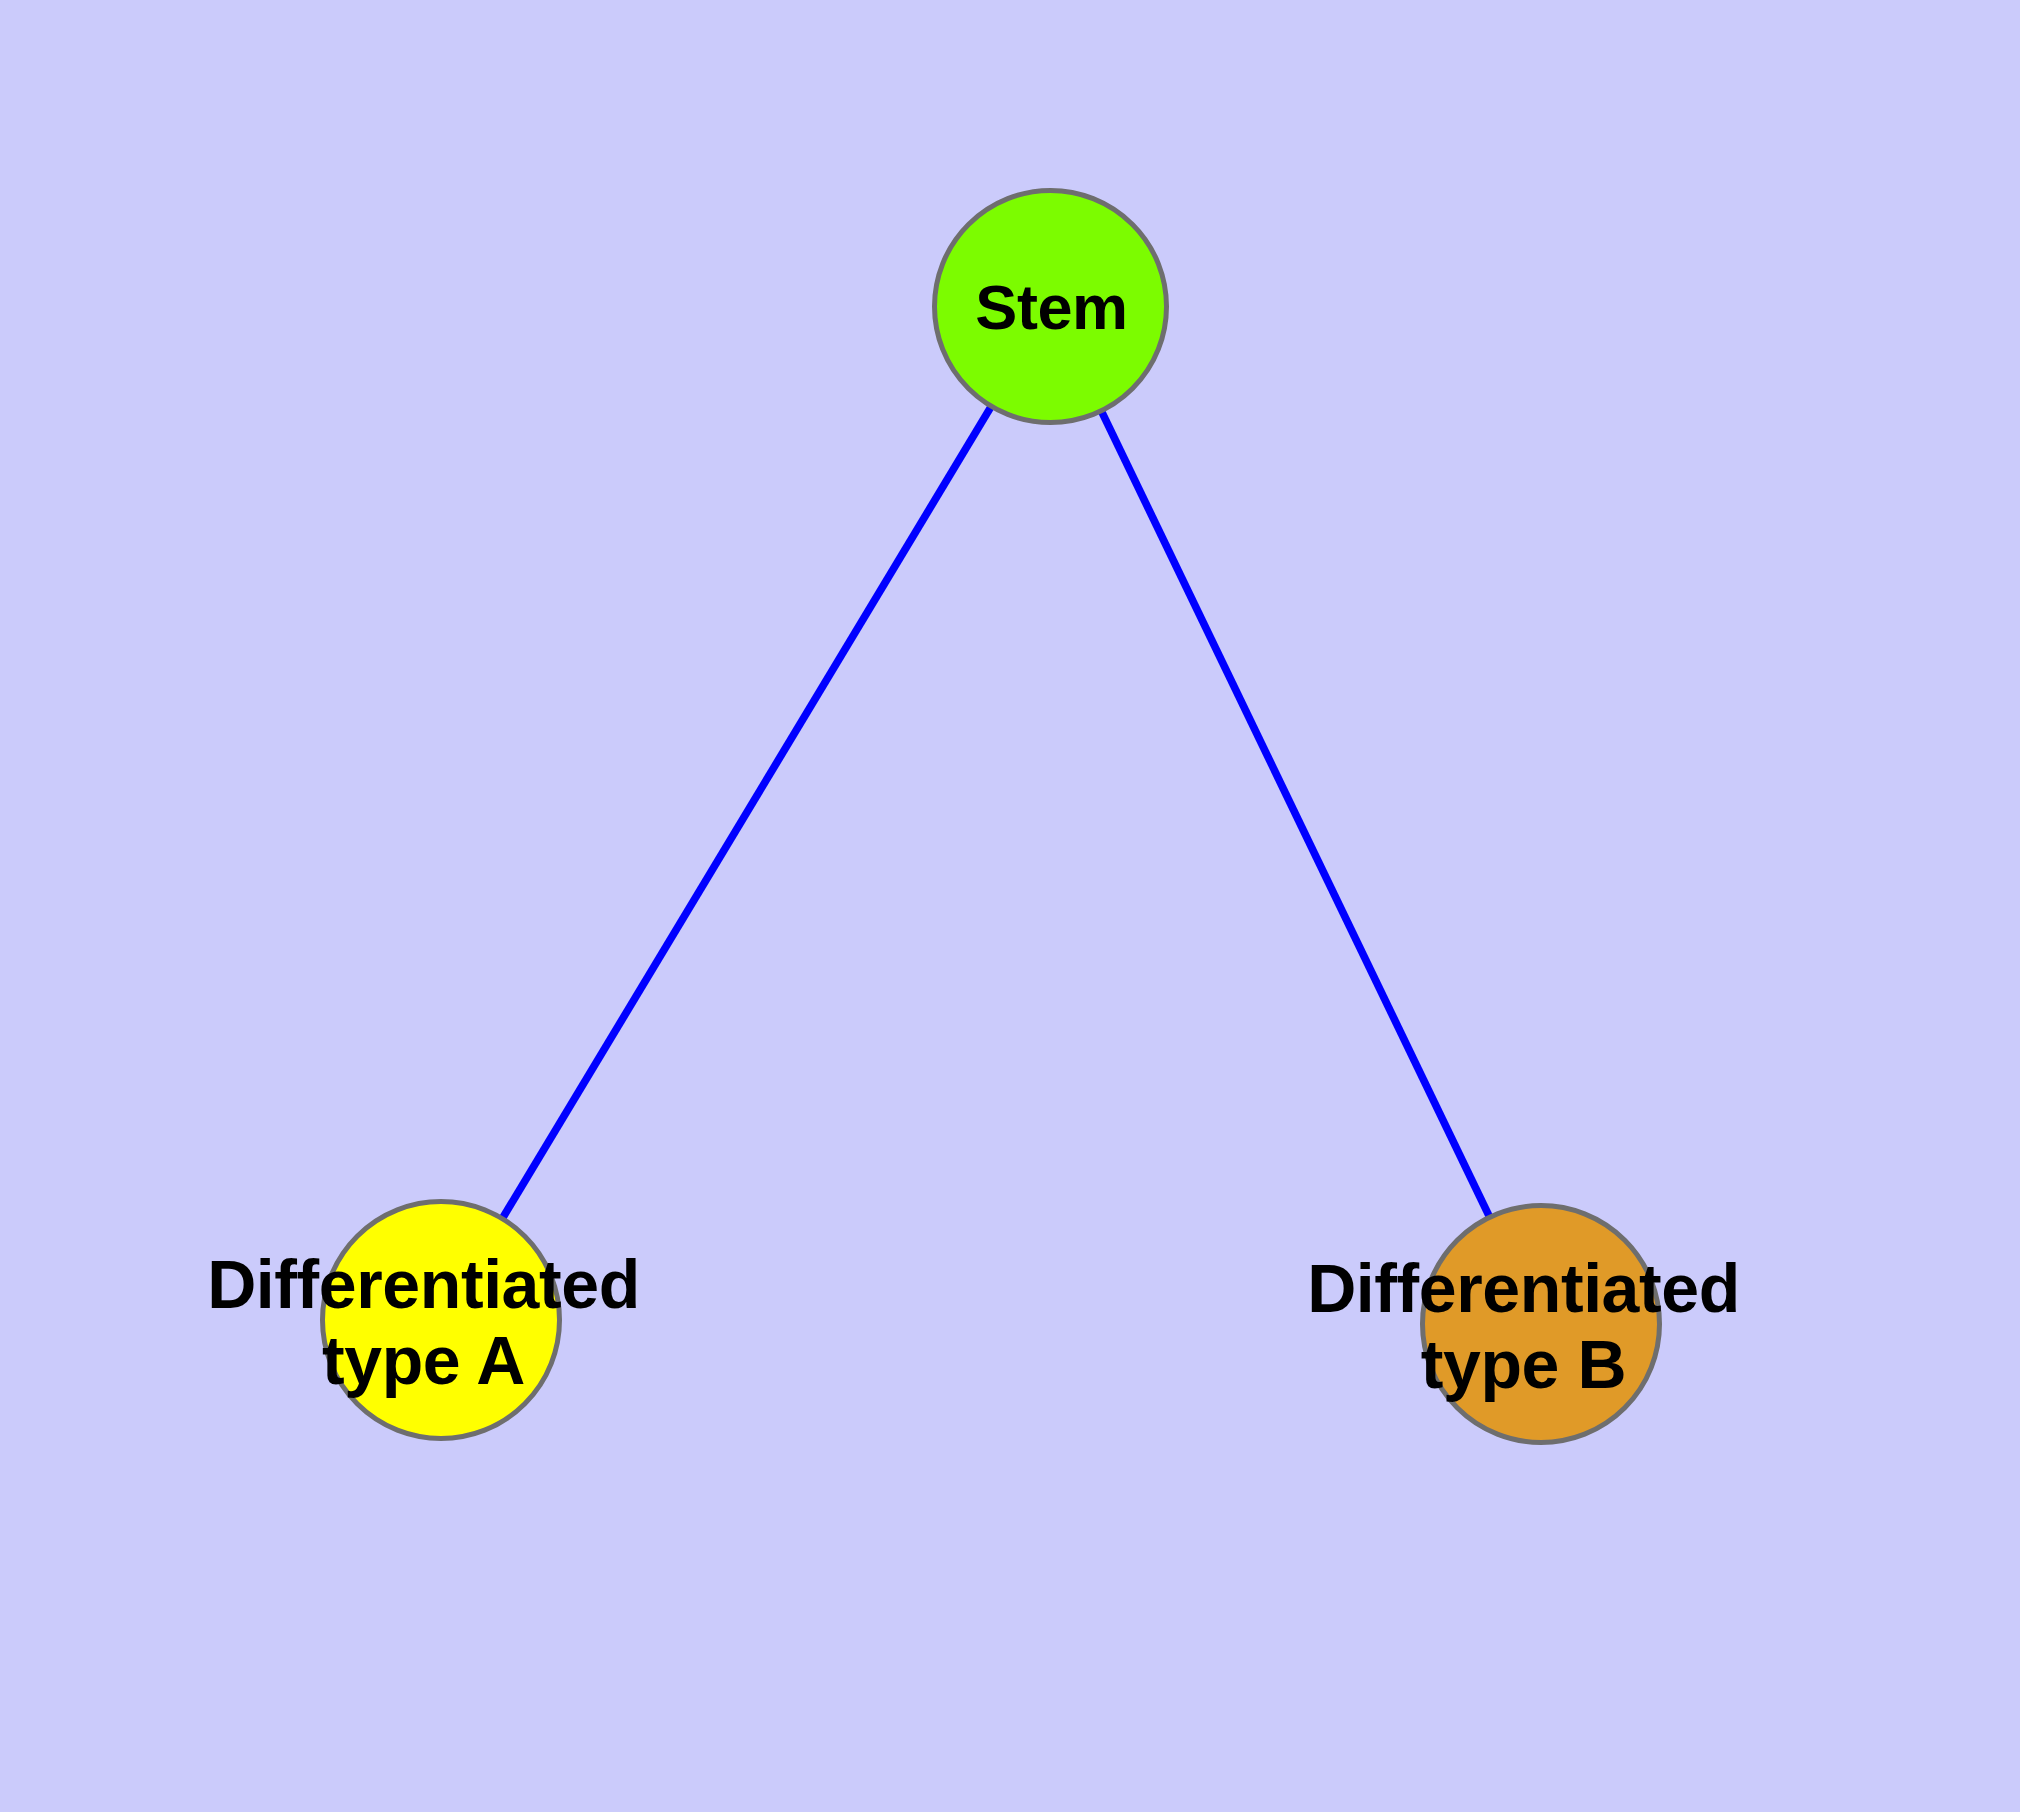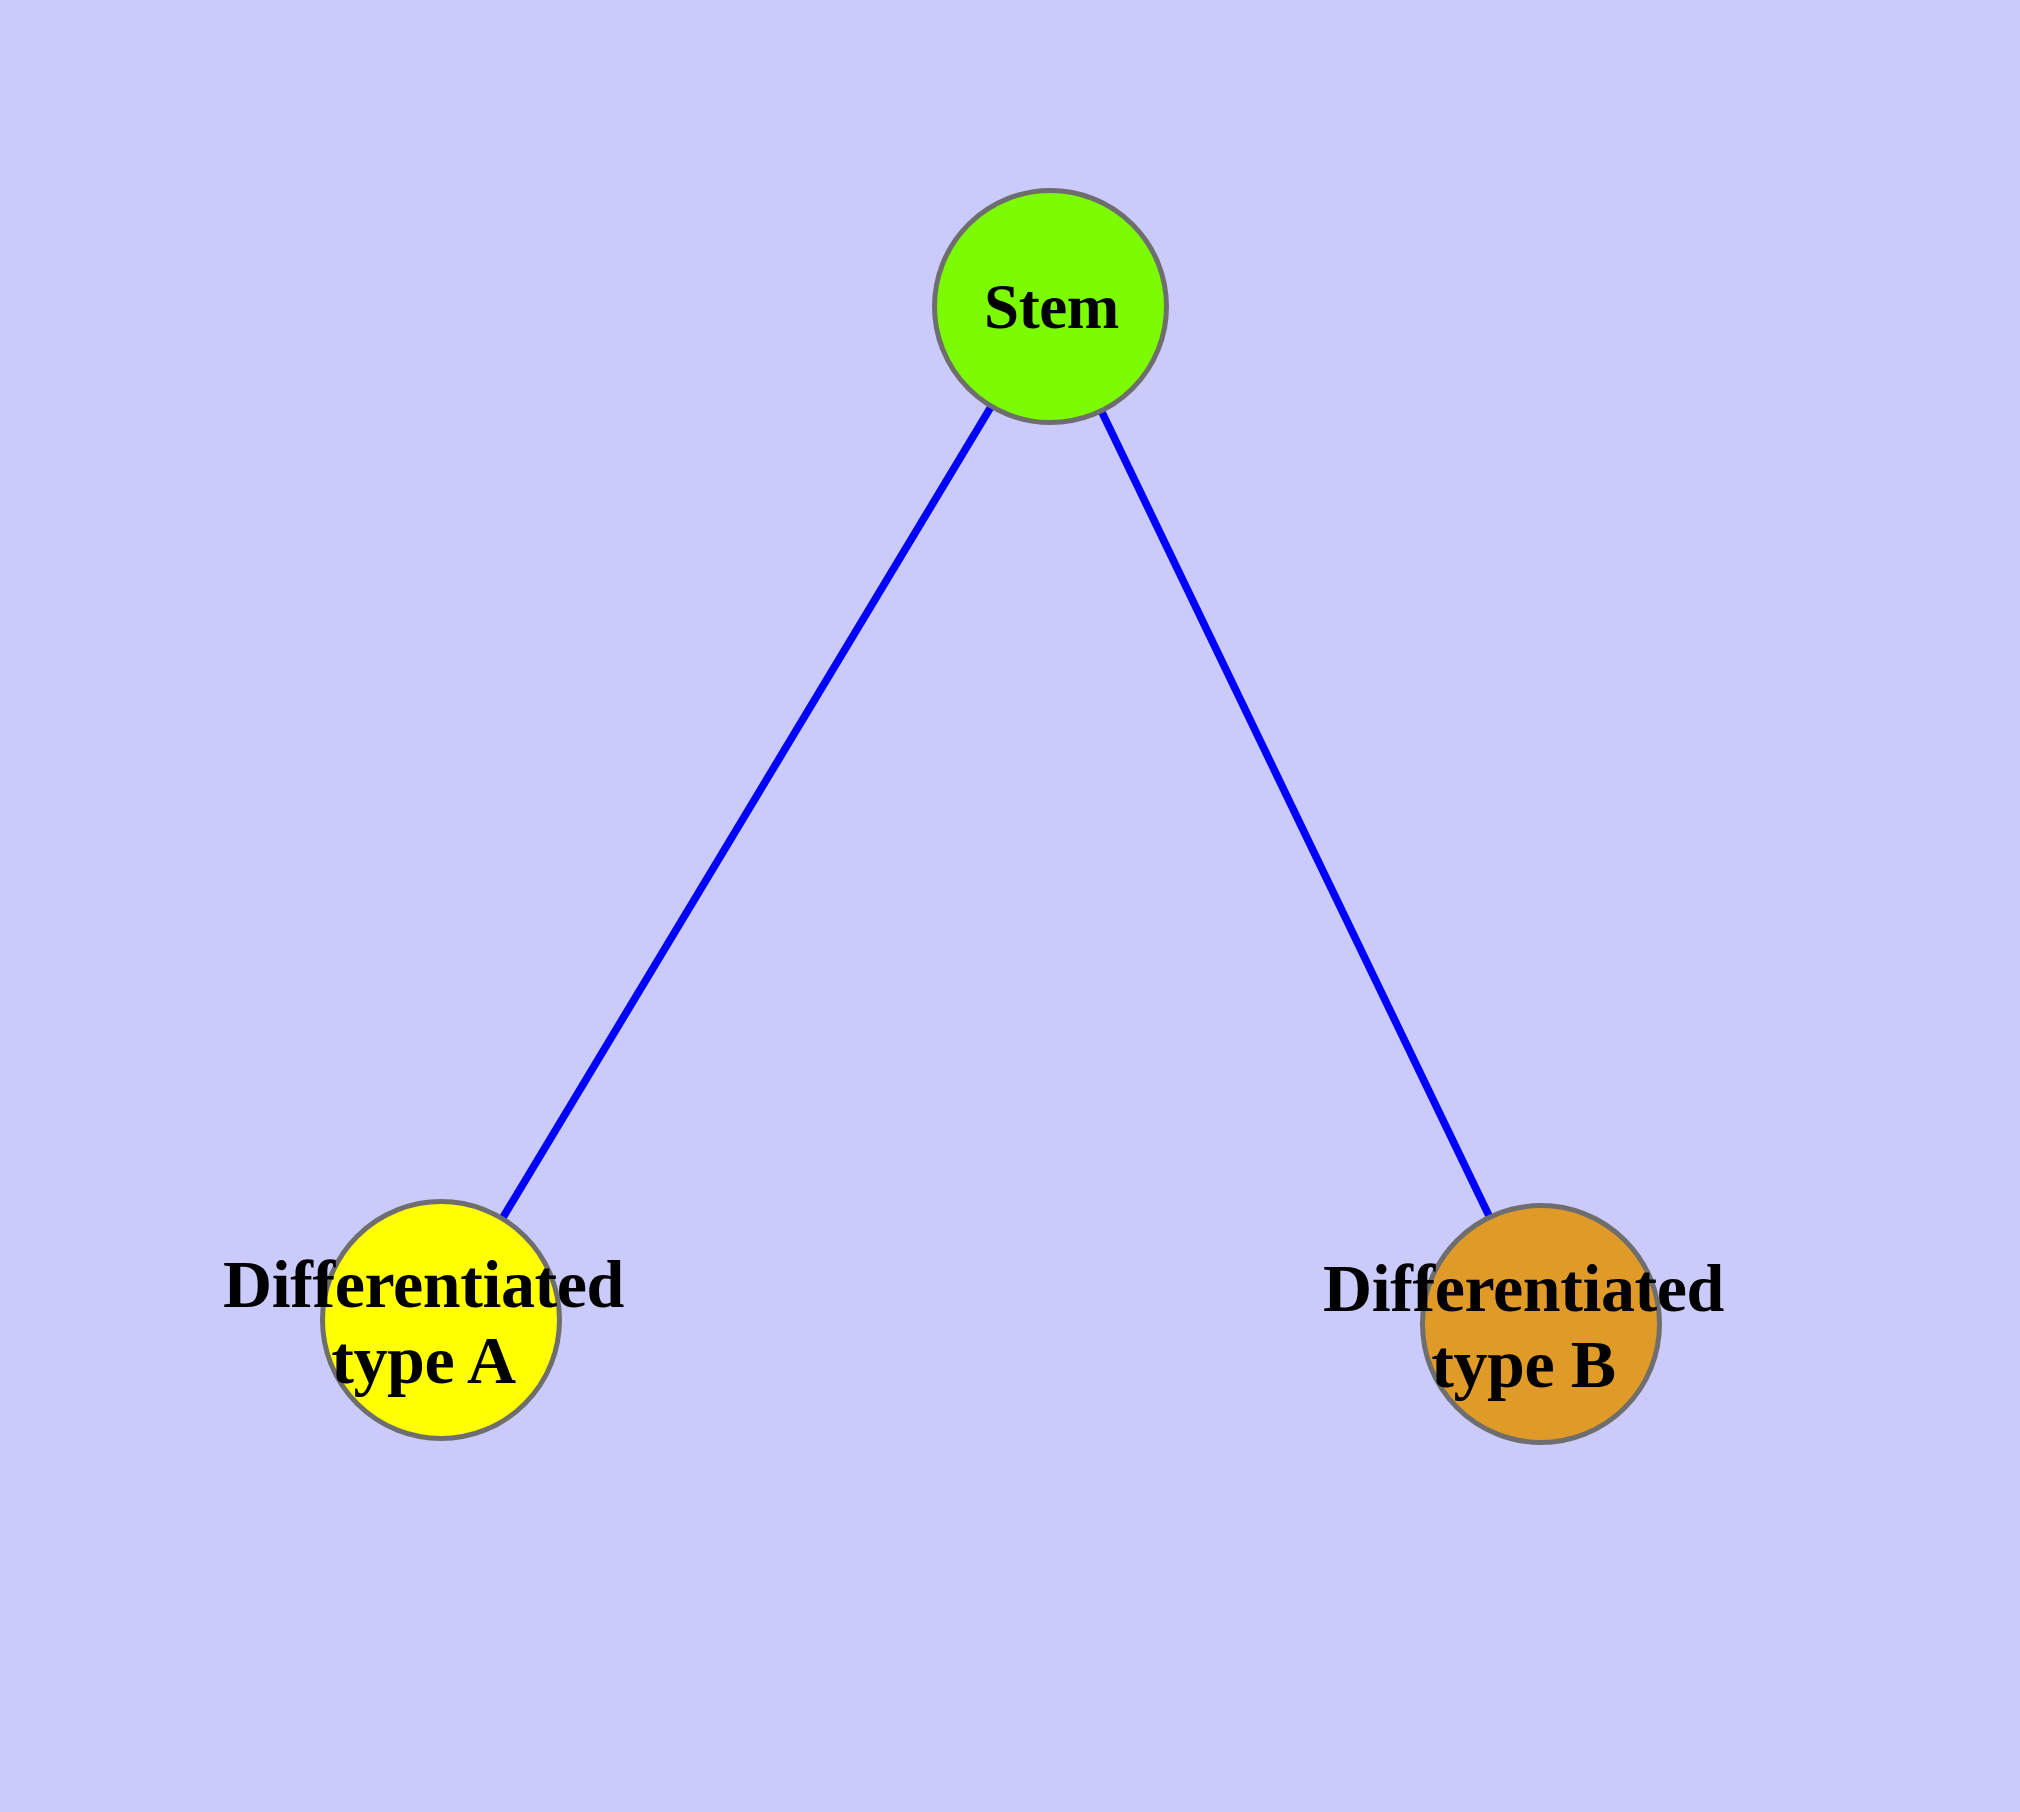--- a/index.html
+++ b/index.html
@@ -34,21 +34,20 @@
   }
   .node-label {
     position: absolute;
     color: #000000;
     font-weight: bold;
     text-align: center;
     white-space: pre;
     line-height: 1.12;
     letter-spacing: -0.4px;
     pointer-events: none;
-    font-family: Liberation Serif, serif;
   }
 </style>
 </head>
 <body>
 
 <div id="graph-canvas">
 
   <svg id="edge-layer" viewBox="0 0 2384 2138">
     <line x1="1240" y1="362" x2="520" y2="1558" stroke="#0000ff" stroke-width="9"></line>
     <line x1="1240" y1="362" x2="1818" y2="1562" stroke="#0000ff" stroke-width="9"></line>

